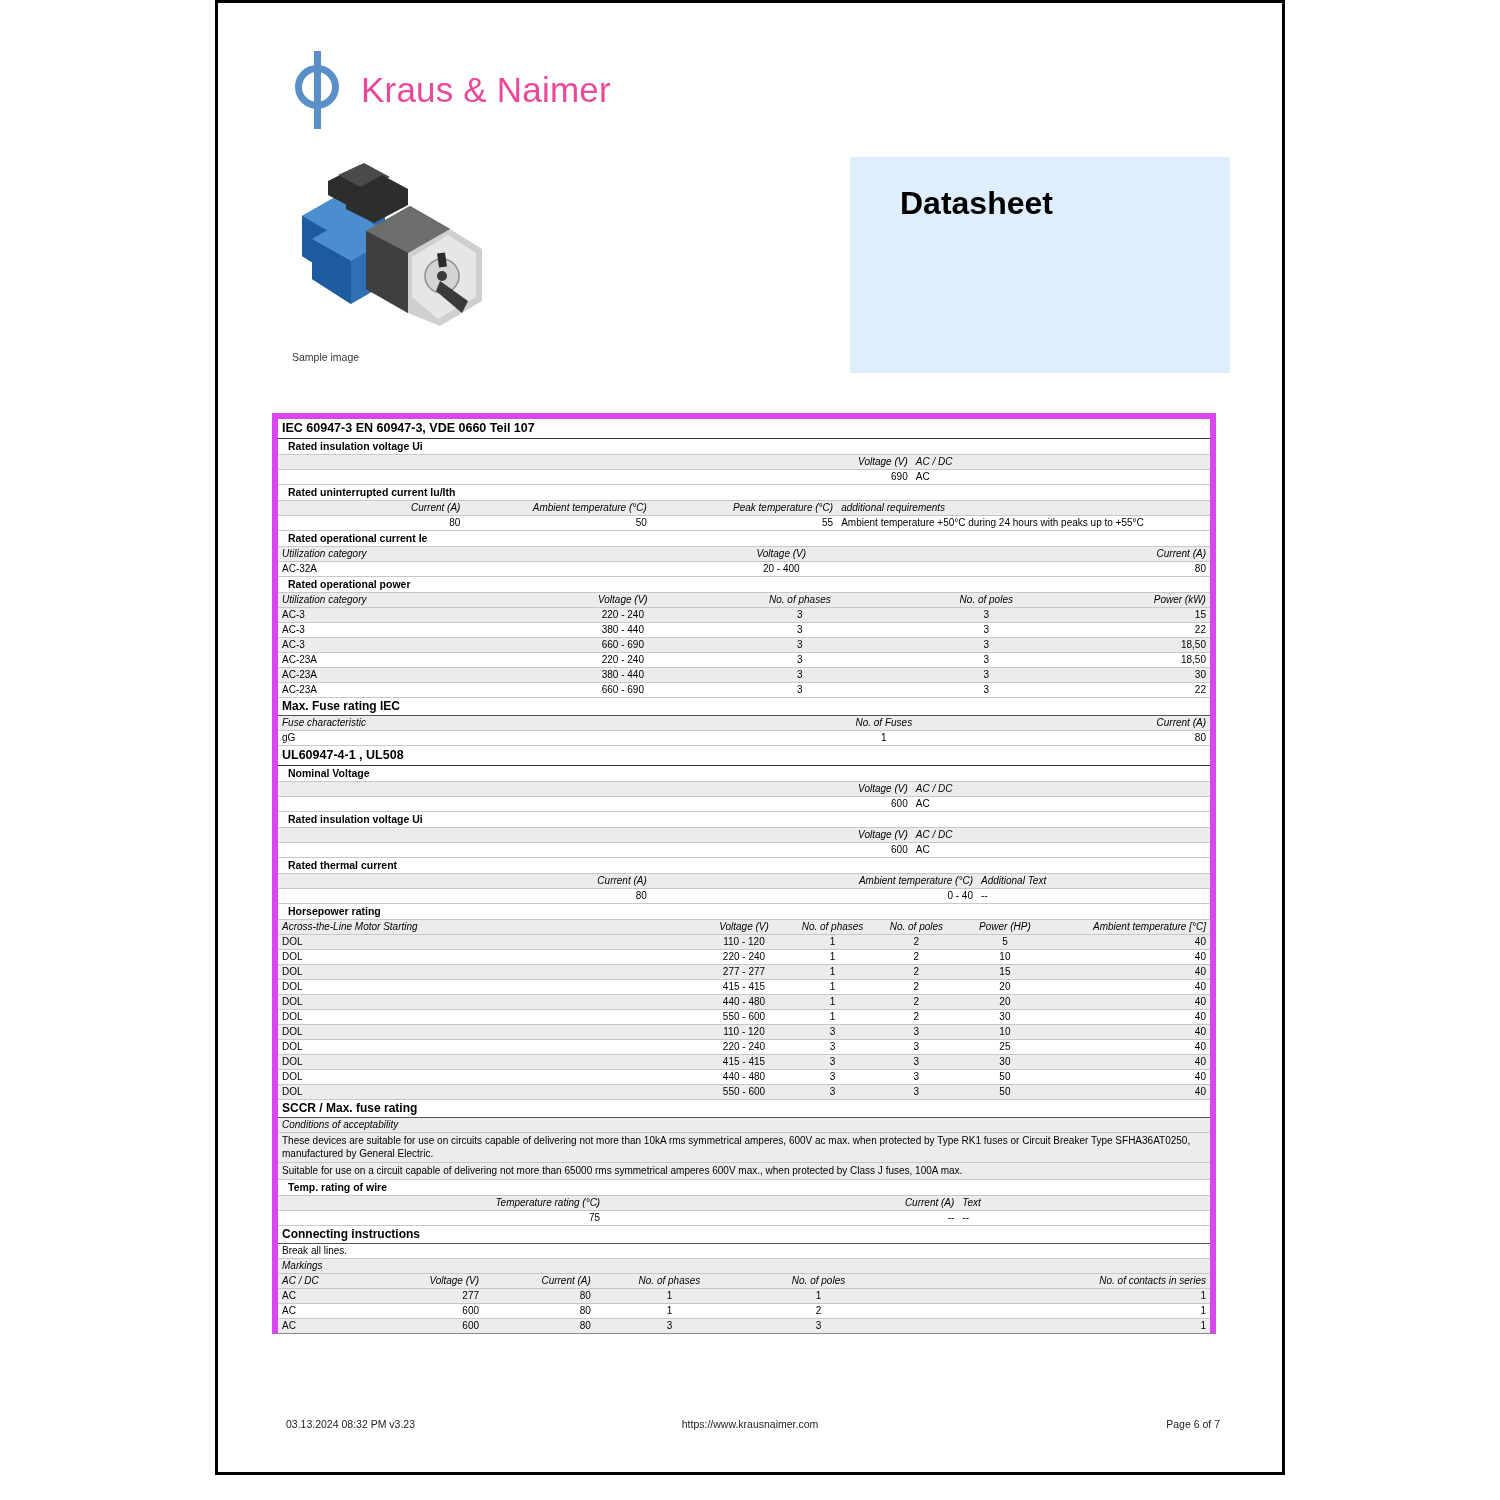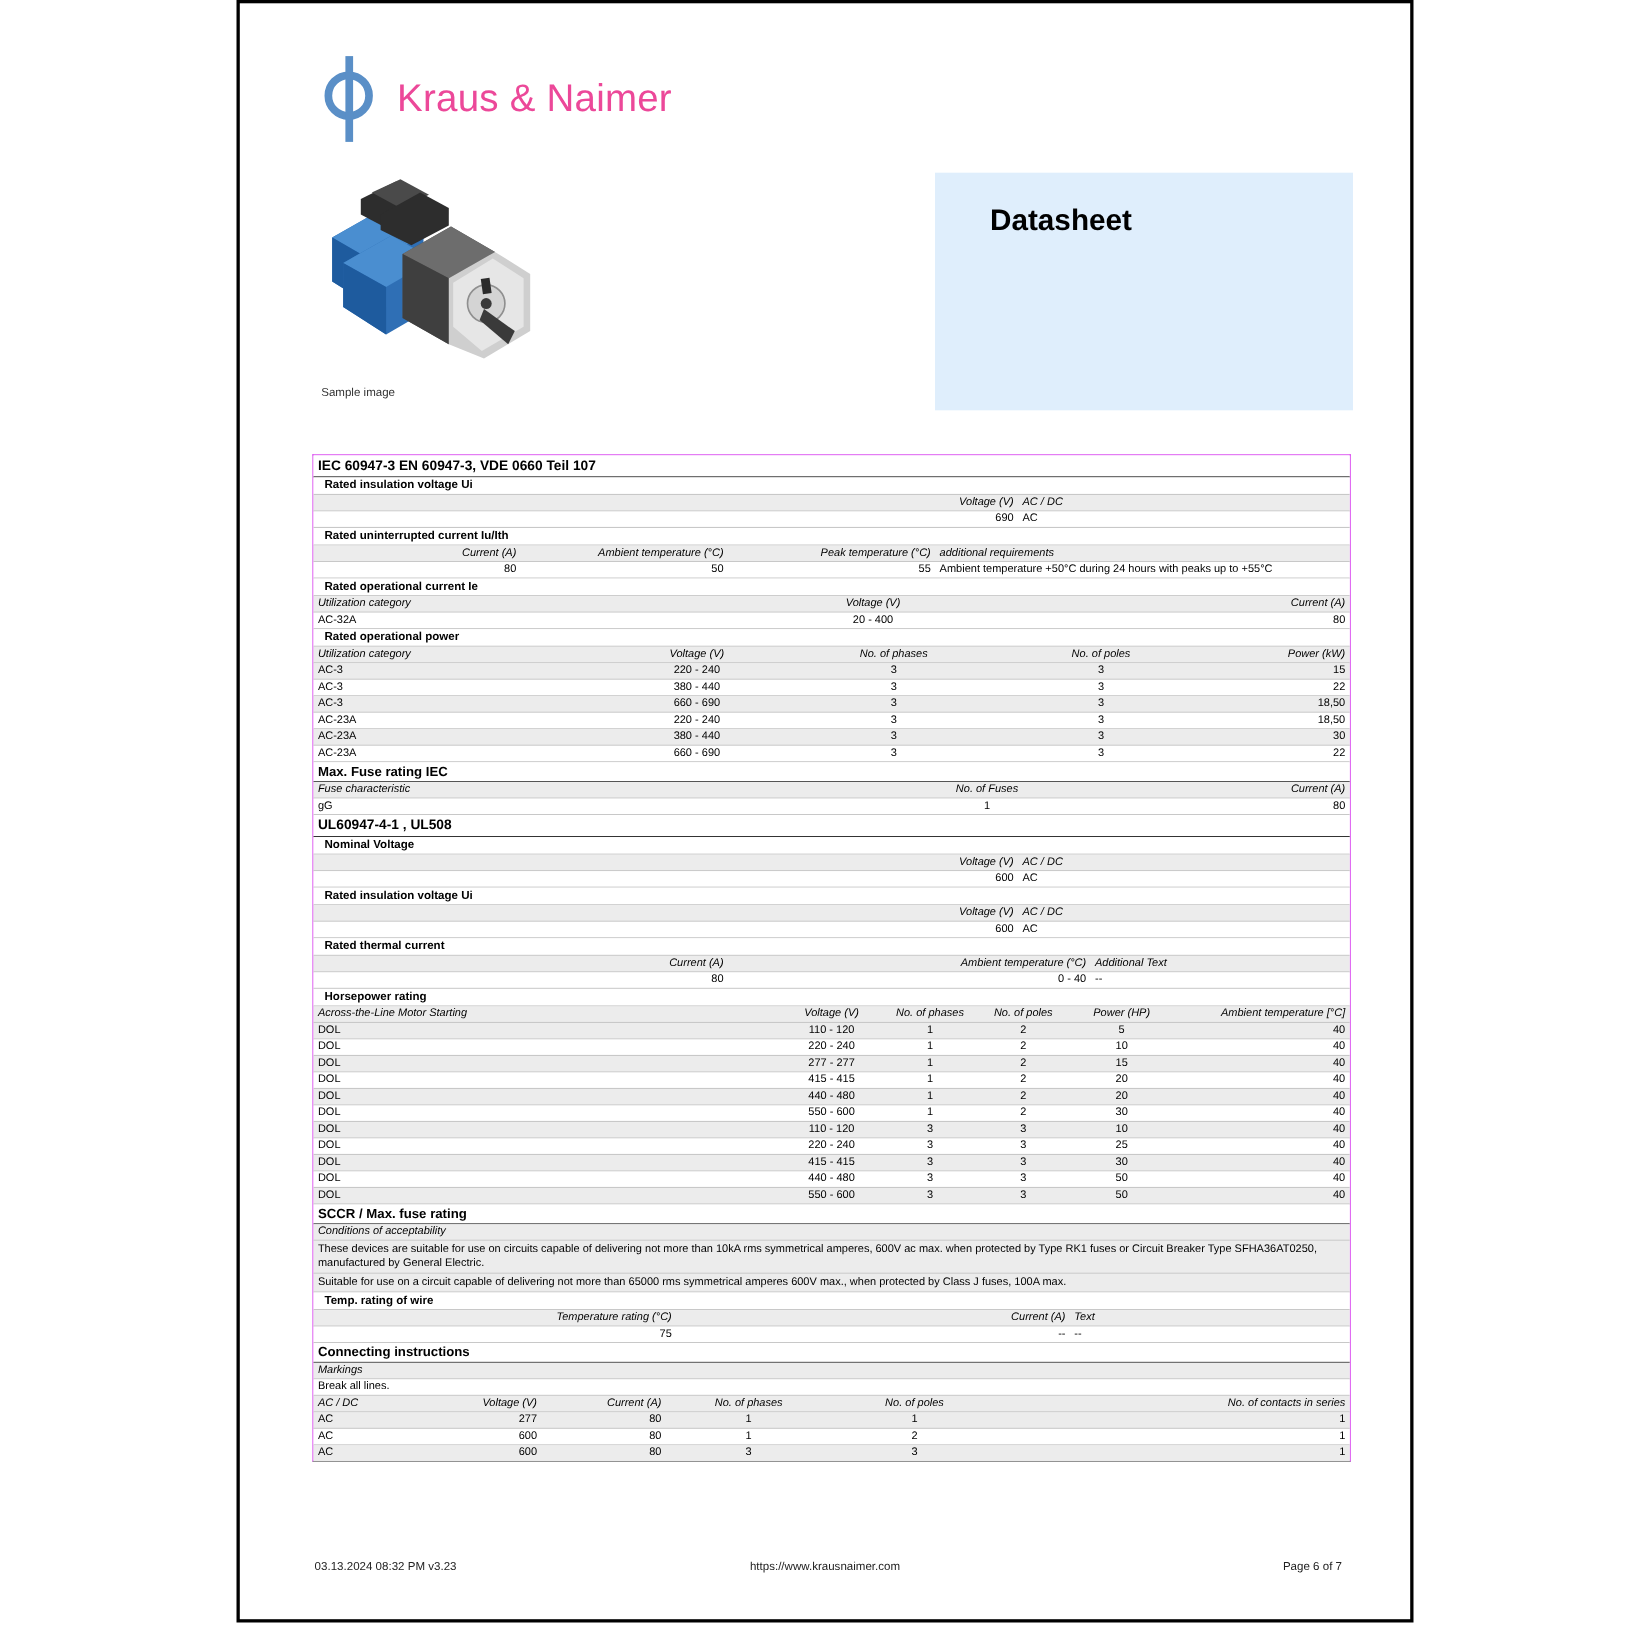--- a/index.html
+++ b/index.html
@@ -87,40 +87,40 @@
     left: 632px;
     top: 154px;
     width: 380px;
     height: 216px;
     background: #dfeefc;
   }
   .ds-title {
     position: absolute;
     left: 50px;
     top: 28px;
-    font-size: 27px;
+    font-size: 32px;
     font-weight: bold;
     color: #000;
   }
   .ds-lines {
     position: absolute;
     left: 50px;
     top: 76px;
     font-size: 13px;
     line-height: 19.5px;
   }
   .ds-lines b { font-weight: bold; }
 
   
   .tbl {
     position: absolute;
-    left: 66px;
+    left: 54px;
     top: 410px;
     width: 944px;
-    border: 1px solid #d946ef;
+    border: 6px solid #d946ef;
     border-bottom: 1px solid #888;
     box-sizing: border-box;
     font-size: 10px;
   }
   .row {
     display: flex;
     width: 100%;
     box-sizing: border-box;
     border-bottom: 1px solid #c8c8c8;
     min-height: 14px;
@@ -473,25 +473,25 @@
       <div class="c r" style="width:38%">Current (A)</div>
       <div class="c l" style="width:27%">Text</div>
     </div>
     <div class="row white">
       <div class="c r" style="width:35%">75</div>
       <div class="c r" style="width:38%">--</div>
       <div class="c l" style="width:27%">--</div>
     </div>
 
     <div class="row sect">Connecting instructions</div>
+    <div class="row white">
+      <div class="c l" style="width:100%">Break all lines.</div>
+    </div>
     <div class="row ital">
       <div class="c l" style="width:100%">Markings</div>
-    </div>
-    <div class="row white">
-      <div class="c l" style="width:100%">Break all lines.</div>
     </div>
 
     <div class="row ital">
       <div class="c l" style="width:11%">AC / DC</div>
       <div class="c r" style="width:11%">Voltage (V)</div>
       <div class="c r" style="width:12%">Current (A)</div>
       <div class="c ctr" style="width:16%">No. of phases</div>
       <div class="c ctr" style="width:16%">No. of poles</div>
       <div class="c r" style="width:34%">No. of contacts in series</div>
     </div>

